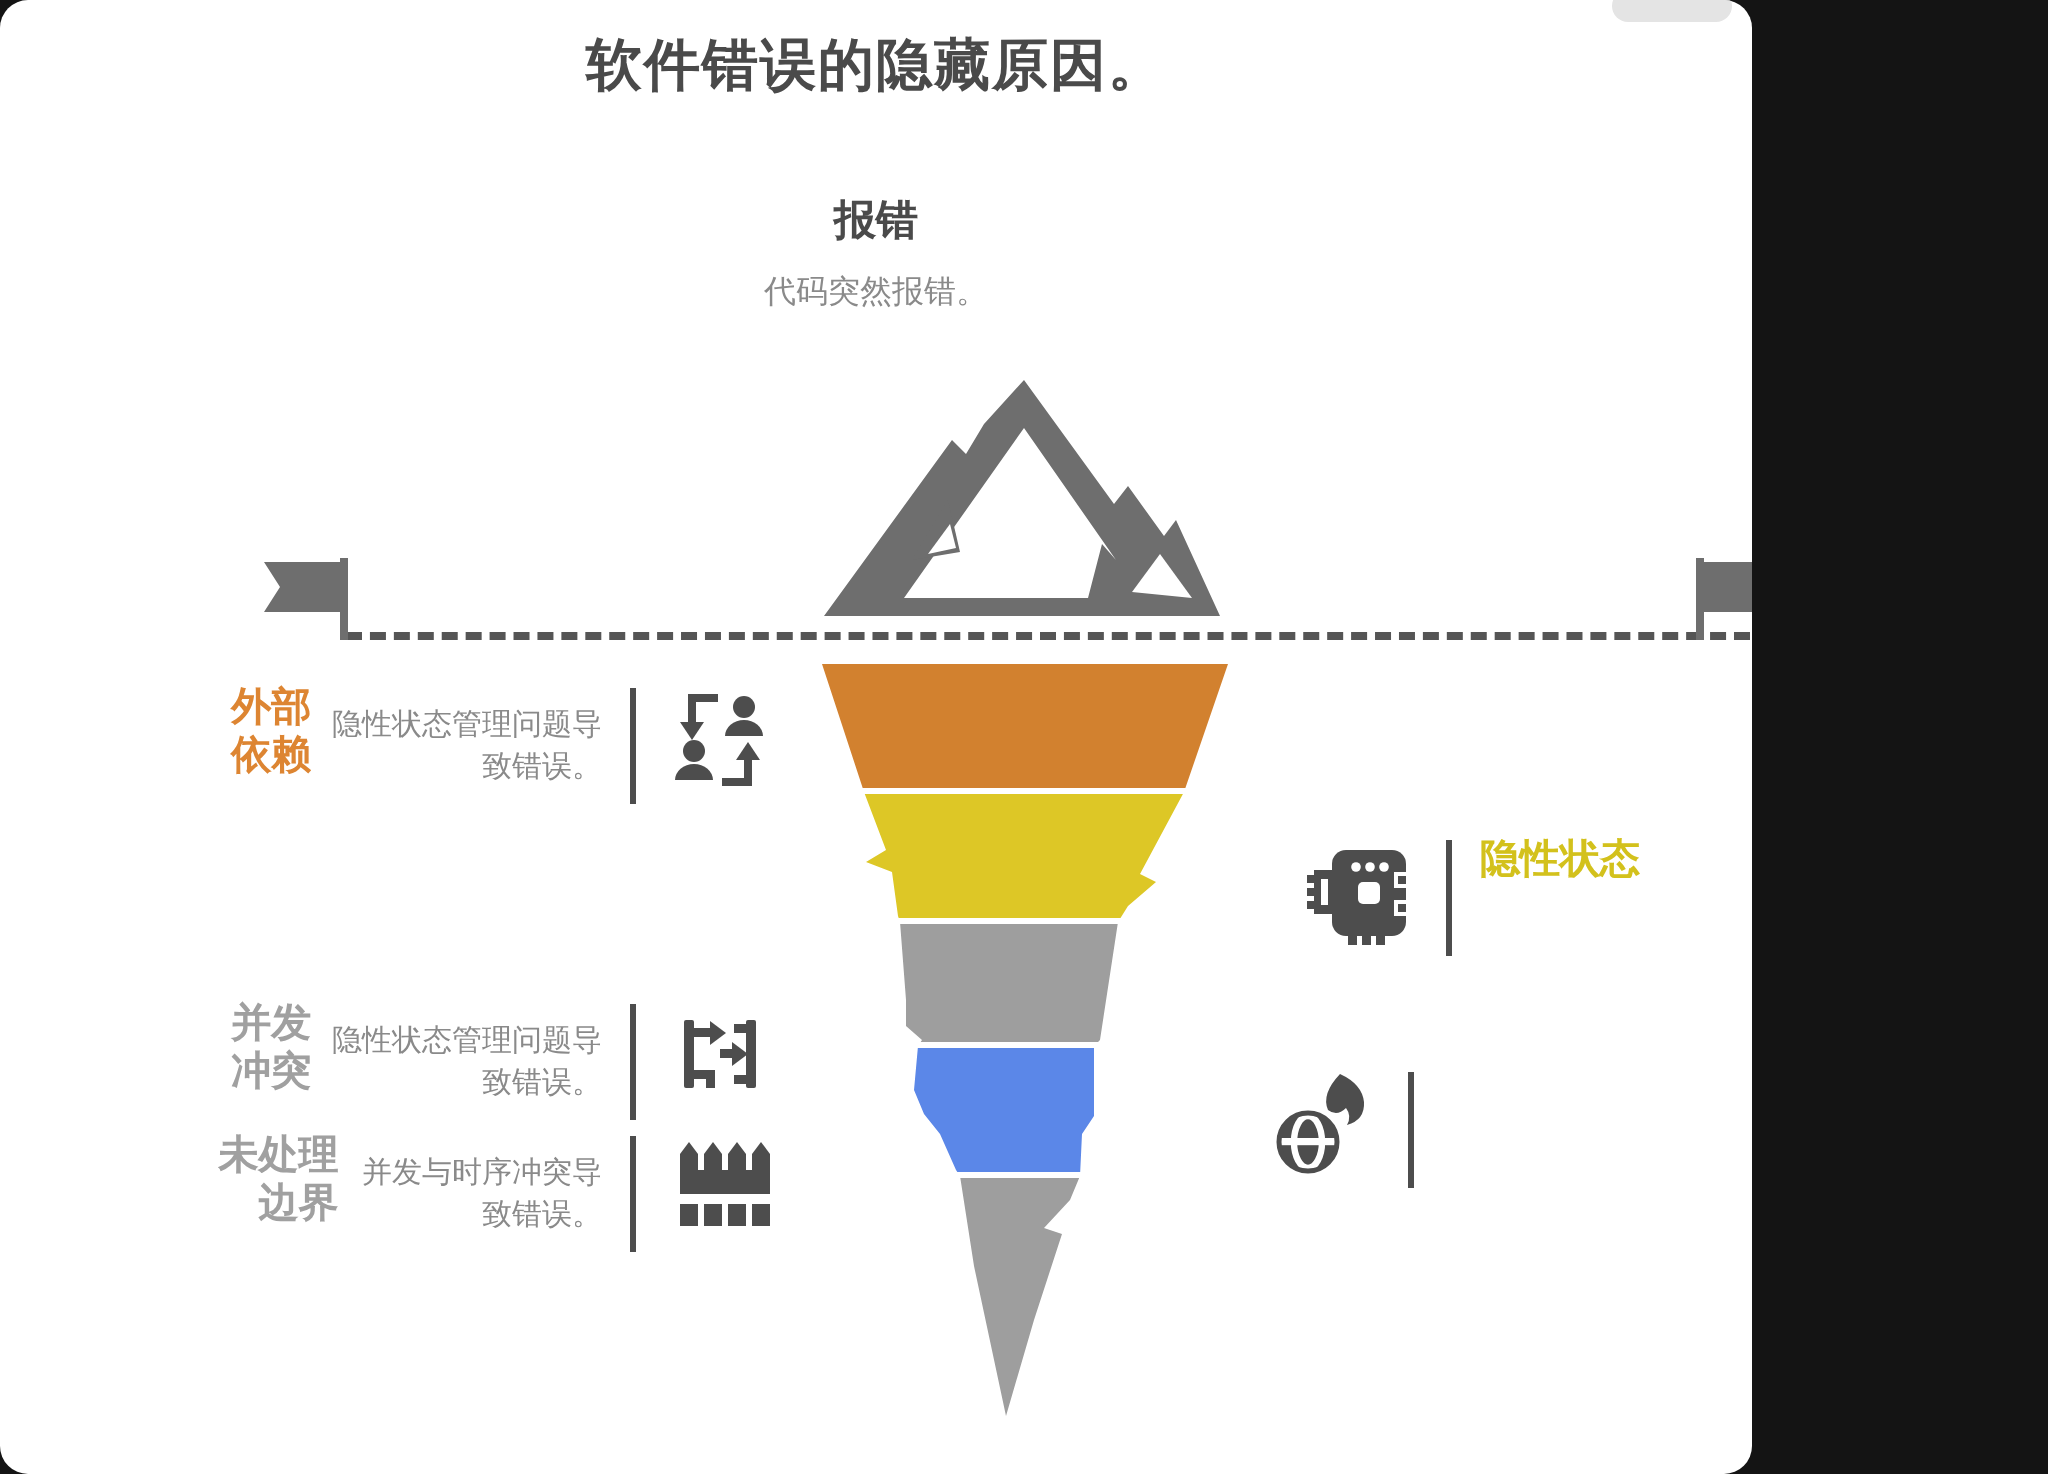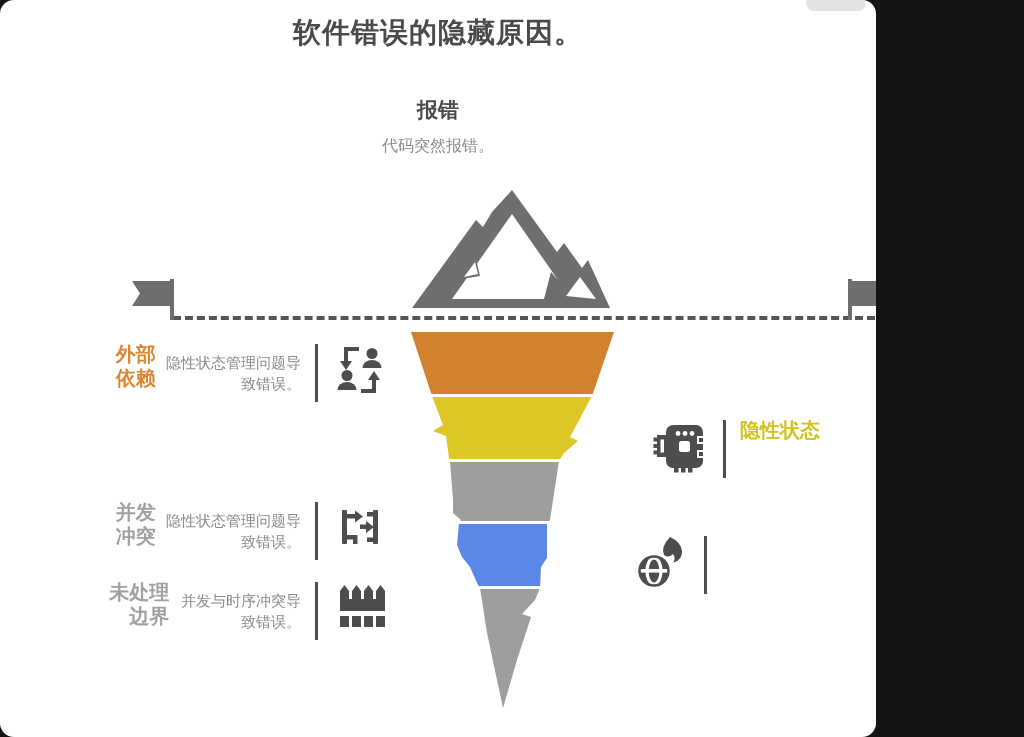--- a/index.html
+++ b/index.html
@@ -25,21 +25,21 @@
   .item .txt{display:flex;flex-direction:row;}
   .item .title{font-size:20px;font-weight:bold;line-height:1.2;}
   .item .desc{font-size:15px;color:#8a8a8a;margin-top:10px;line-height:1.4;}
   .item-left{flex-direction:row;}
   .item-left .txt{width:205px;text-align:right;}
   .item-right .txt{width:230px;text-align:left;}
   .item .icon-box{width:56px;height:62px;display:flex;align-items:flex-start;justify-content:center;}
 
   .li1{left:96px;top:342px;}
   .li2{left:96px;top:464px;margin-top:36px;}
-  .li3{left:96px;top:580px;}
+  .li3{left:96px;top:566px;}
   .ri1{left:653px;top:402px;margin-top:16px;}
   .ri2{left:634px;top:534px;}
 </style>
 </head>
 <body>
 
 <div class="card">
 
   <div class="page-title">软件错误的隐藏原因。</div>
 

